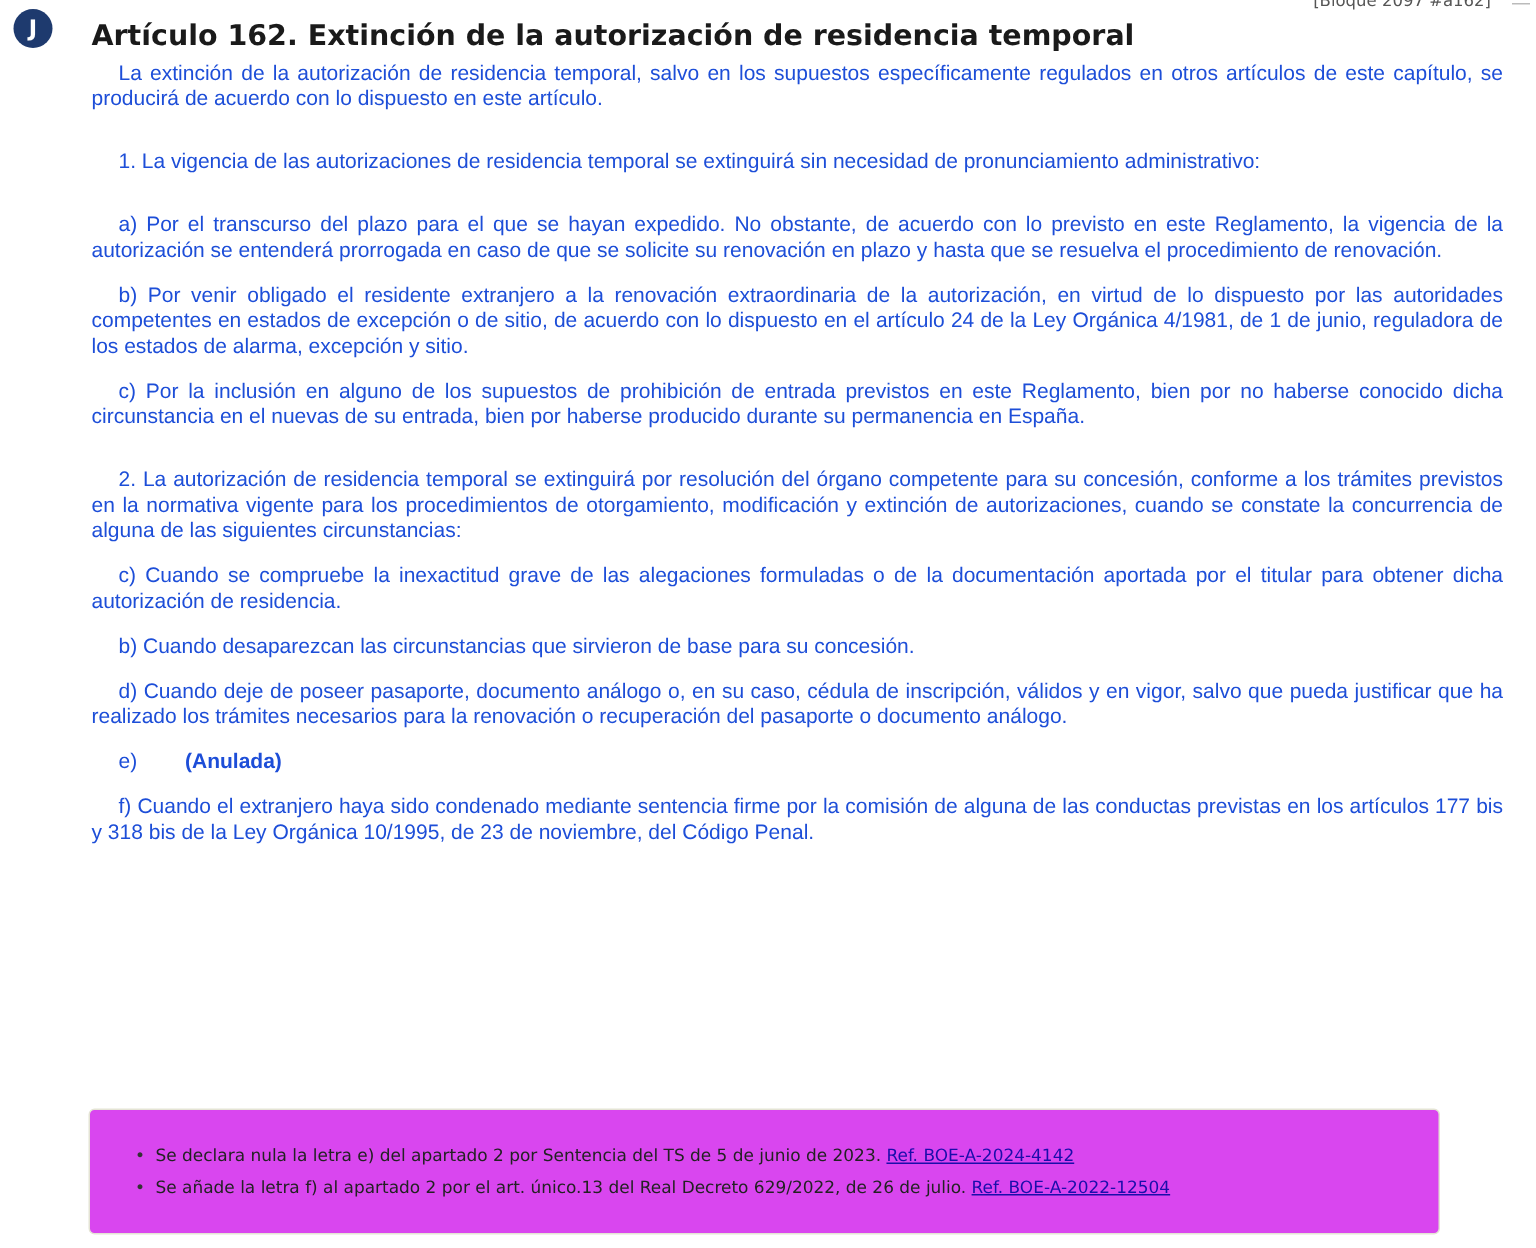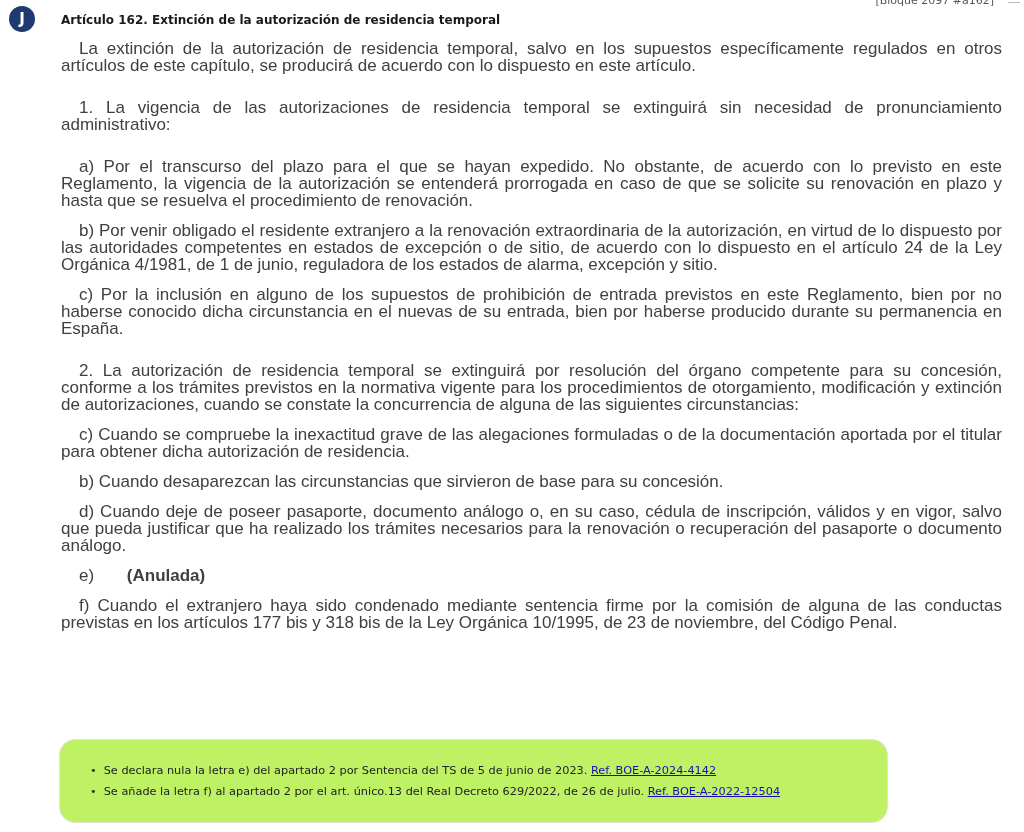--- a/index.html
+++ b/index.html
@@ -15,38 +15,38 @@
       position: absolute; top: 2px; right: 4px; width: 12px; height: 1px; background: #bbbbbb;
     }
     .j-badge {
       position: absolute; left: 9px; top: 6px; width: 26px; height: 26px;
       border-radius: 50%; background: #1e3a6e; color: #ffffff;
       font-weight: bold; font-size: 15px; text-align: center; line-height: 26px;
       font-family: "DejaVu Sans", sans-serif;
     }
     .title {
       position: absolute; left: 61px; top: 13px;
-      font-size: 12px; font-weight: bold; color: #1a1a1a; margin: 0;
+      font-size: 19px; font-weight: bold; color: #1a1a1a; margin: 0;
       font-family: "DejaVu Sans", sans-serif;
     }
     .content {
       position: absolute; left: 61px; top: 40px; width: 941px;
       font-family: "Liberation Sans", sans-serif;
-      font-size: 17px; line-height: 17px; color: #404040;
+      font-size: 14px; line-height: 17px; color: #1d4ed8;
     }
     .content p {
       margin: 0; text-align: justify; text-indent: 18px;
     }
     .p-intro { margin-top: 0 !important; }
     .gap-l { margin-top: 25px !important; }
     .gap-m { margin-top: 13px !important; }
     .anulada { font-weight: bold; padding-left: 28px; }
     .note-box {
-      position: absolute; left: 59px; top: 739px; width: 829px; height: 84px;
-      background: #bef264; border: 1px solid #e4e4d4; border-radius: 16px;
+      position: absolute; left: 59px; top: 739px; width: 901px; height: 84px;
+      background: #d946ef; border: 1px solid #e4e4d4; border-radius: 4px;
       box-sizing: border-box;
     }
     .note-box ul {
       margin: 0; padding: 0; list-style: none;
       position: absolute; left: 30px; top: 20px;
       font-family: "DejaVu Sans", sans-serif; font-size: 11.3px; line-height: 21px; color: #222;
     }
     .note-box li::before { content: "\2022"; margin-right: 7px; color: #333; }
     .note-box a { color: #1a0dab; text-decoration: underline; }
   </style>

